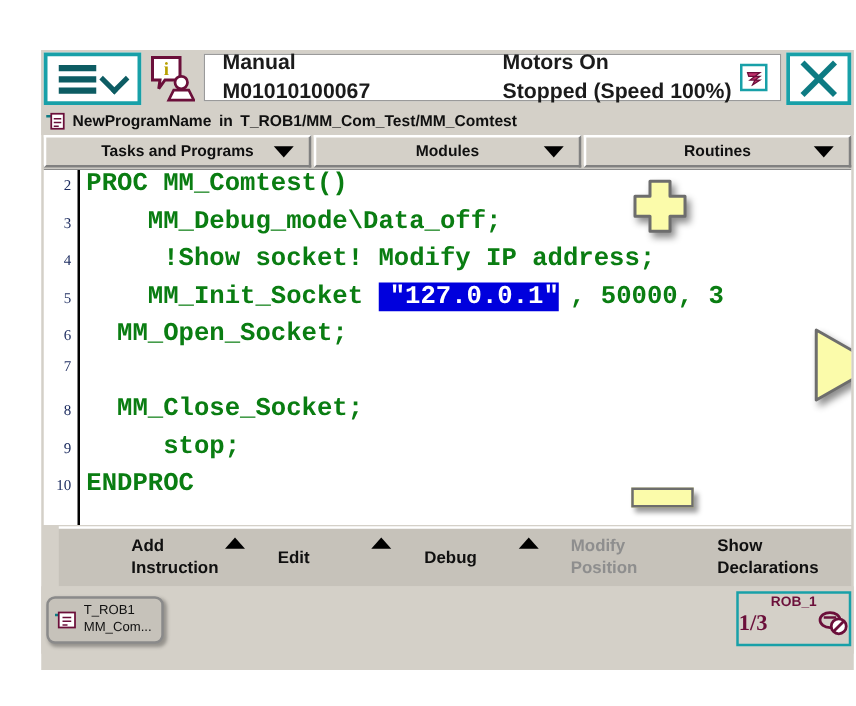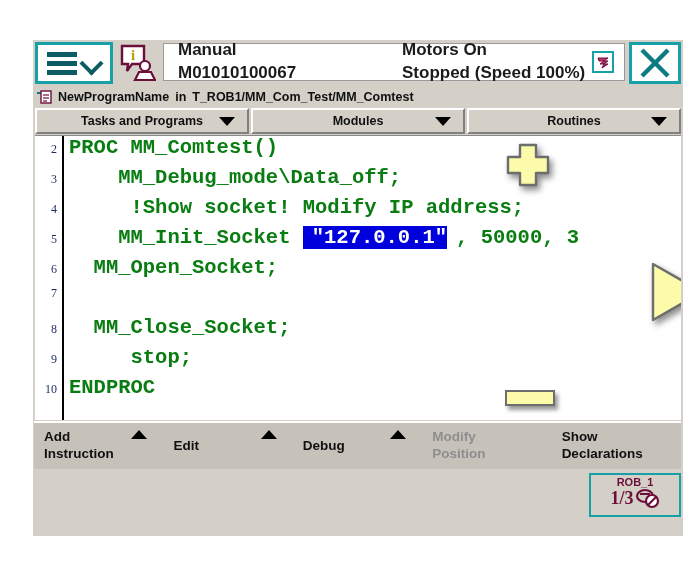--- a/index.html
+++ b/index.html
@@ -226,23 +226,24 @@
     background: #fbfbaa;
     border: 2px solid #6d6d6d;
     box-shadow: 3px 4px 4px rgba(0,0,0,0.4);
     box-sizing: border-box;
   }
 
   
   .funcbar {
     display: flex;
     height: 46px;
-    margin: 1px 2px 0 1px;
+    margin: 1px 2px 0 14px;
     background: #c6c2ba;
     border-top: 2px solid #ffffff;
+    padding-left: 48px;
   }
   .funcitem {
     flex: 1;
     display: flex;
     align-items: center;
     position: relative;
     padding-left: 10px;
     box-sizing: border-box;
   }
   .funcitem .flabel {
@@ -305,21 +306,21 @@
     text-align: center;
     font-size: 11px;
     font-weight: bold;
     color: #6b0f3a;
     line-height: 1.1;
     margin-top: 1px;
   }
   .rob-row {
     display: flex;
     align-items: center;
-    justify-content: center;
+    justify-content: space-between;
     margin-top: -1px;
   }
   .frac {
     font-size: 18px;
     font-weight: bold;
     color: #6b0f3a;
     font-family: "Liberation Serif", serif;
   }
 </style>
 </head>
@@ -473,20 +474,31 @@
       <span class="flabel">Modify
 Position</span>
     </div>
     <div class="funcitem">
       <span class="flabel">Show
 Declarations</span>
     </div>
   </div>
 
   <div class="taskbar">
+    <div class="taskbtn">
+      <svg width="20" height="20" viewBox="0 0 20 20">
+        <path d="M1,5 h5 v2 h-5 z" fill="#0d7b83"></path>
+        <rect x="4" y="4" width="13" height="12" fill="#ffffff" stroke="#6b0f3a" stroke-width="1.4"></rect>
+        <line x1="7" y1="8" x2="14" y2="8" stroke="#6b0f3a" stroke-width="1.2"></line>
+        <line x1="7" y1="11" x2="14" y2="11" stroke="#6b0f3a" stroke-width="1.2"></line>
+        <line x1="7" y1="14" x2="11" y2="14" stroke="#6b0f3a" stroke-width="1.2"></line>
+      </svg>
+      <span class="tlabel">T_ROB1
+MM_Com...</span>
+    </div>
 
     <div class="robstatus">
       <div class="rob-name">ROB_1</div>
       <div class="rob-row">
         <span class="frac">1/3</span>
         <svg width="26" height="22" viewBox="0 0 26 22">
           <ellipse cx="11" cy="9" rx="8" ry="6" fill="none" stroke="#6b0f3a" stroke-width="2.2"></ellipse>
           <line x1="6" y1="7" x2="16" y2="7" stroke="#6b0f3a" stroke-width="2"></line>
           <circle cx="18" cy="14" r="6" fill="#ffffff" stroke="#6b0f3a" stroke-width="2.2"></circle>
           <line x1="14" y1="18" x2="22" y2="10" stroke="#6b0f3a" stroke-width="2.2"></line>

